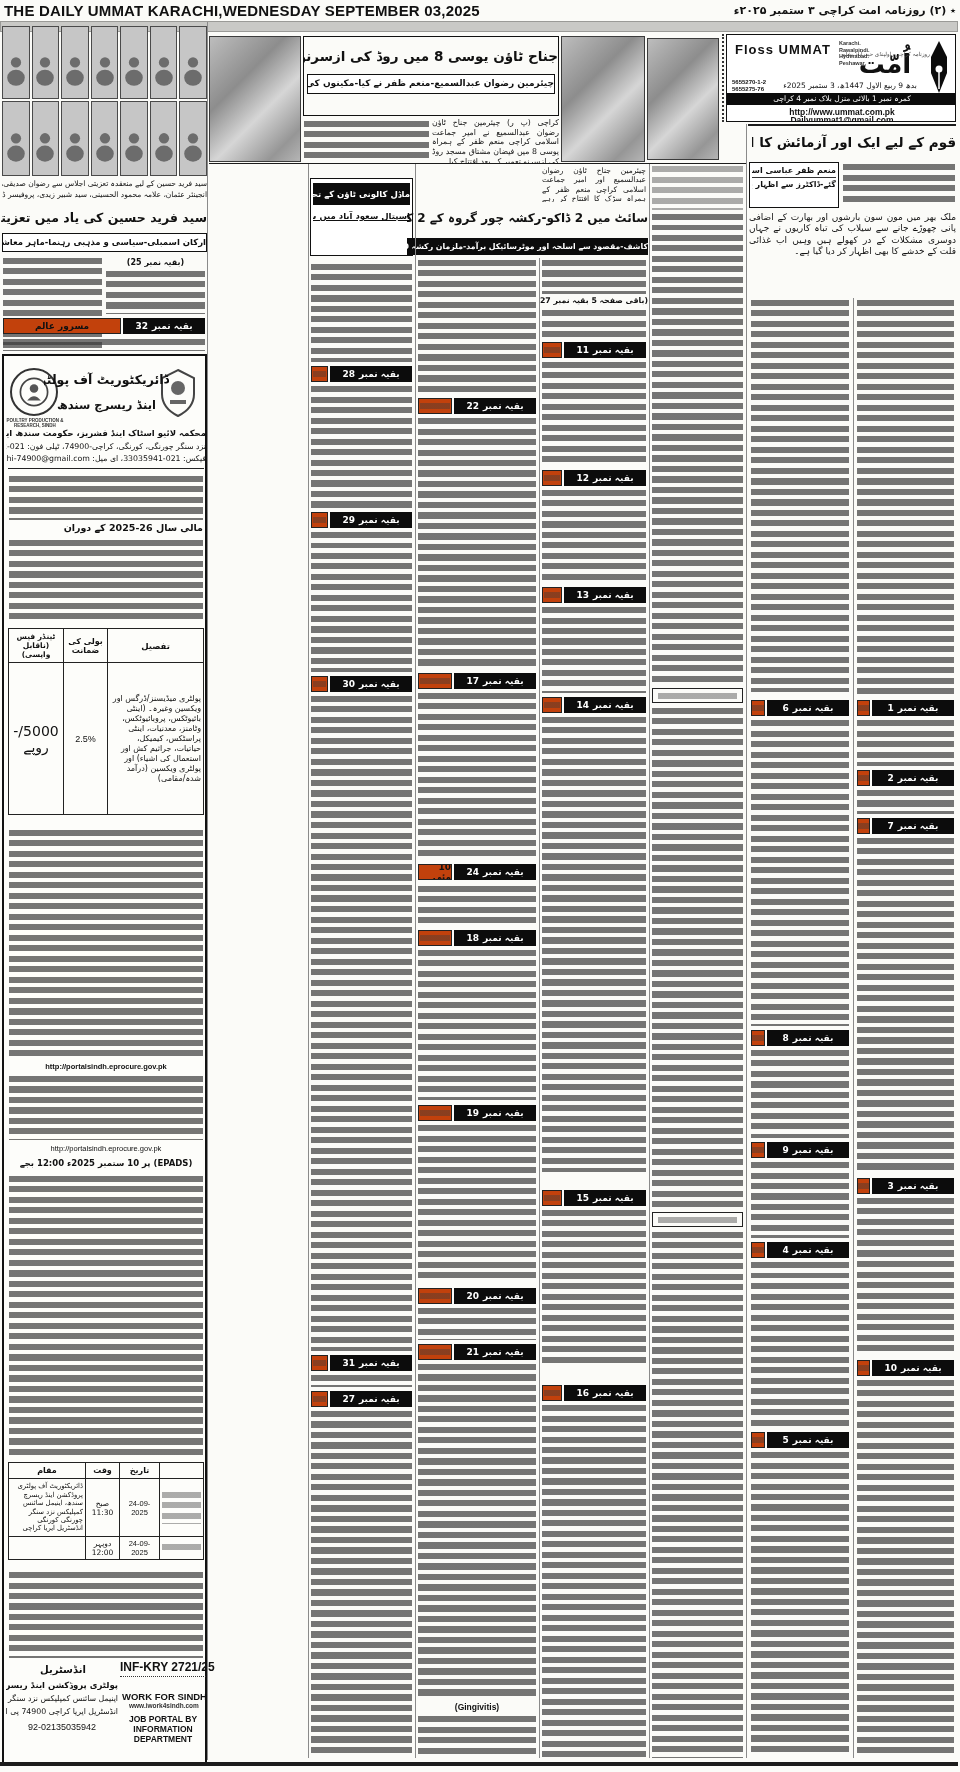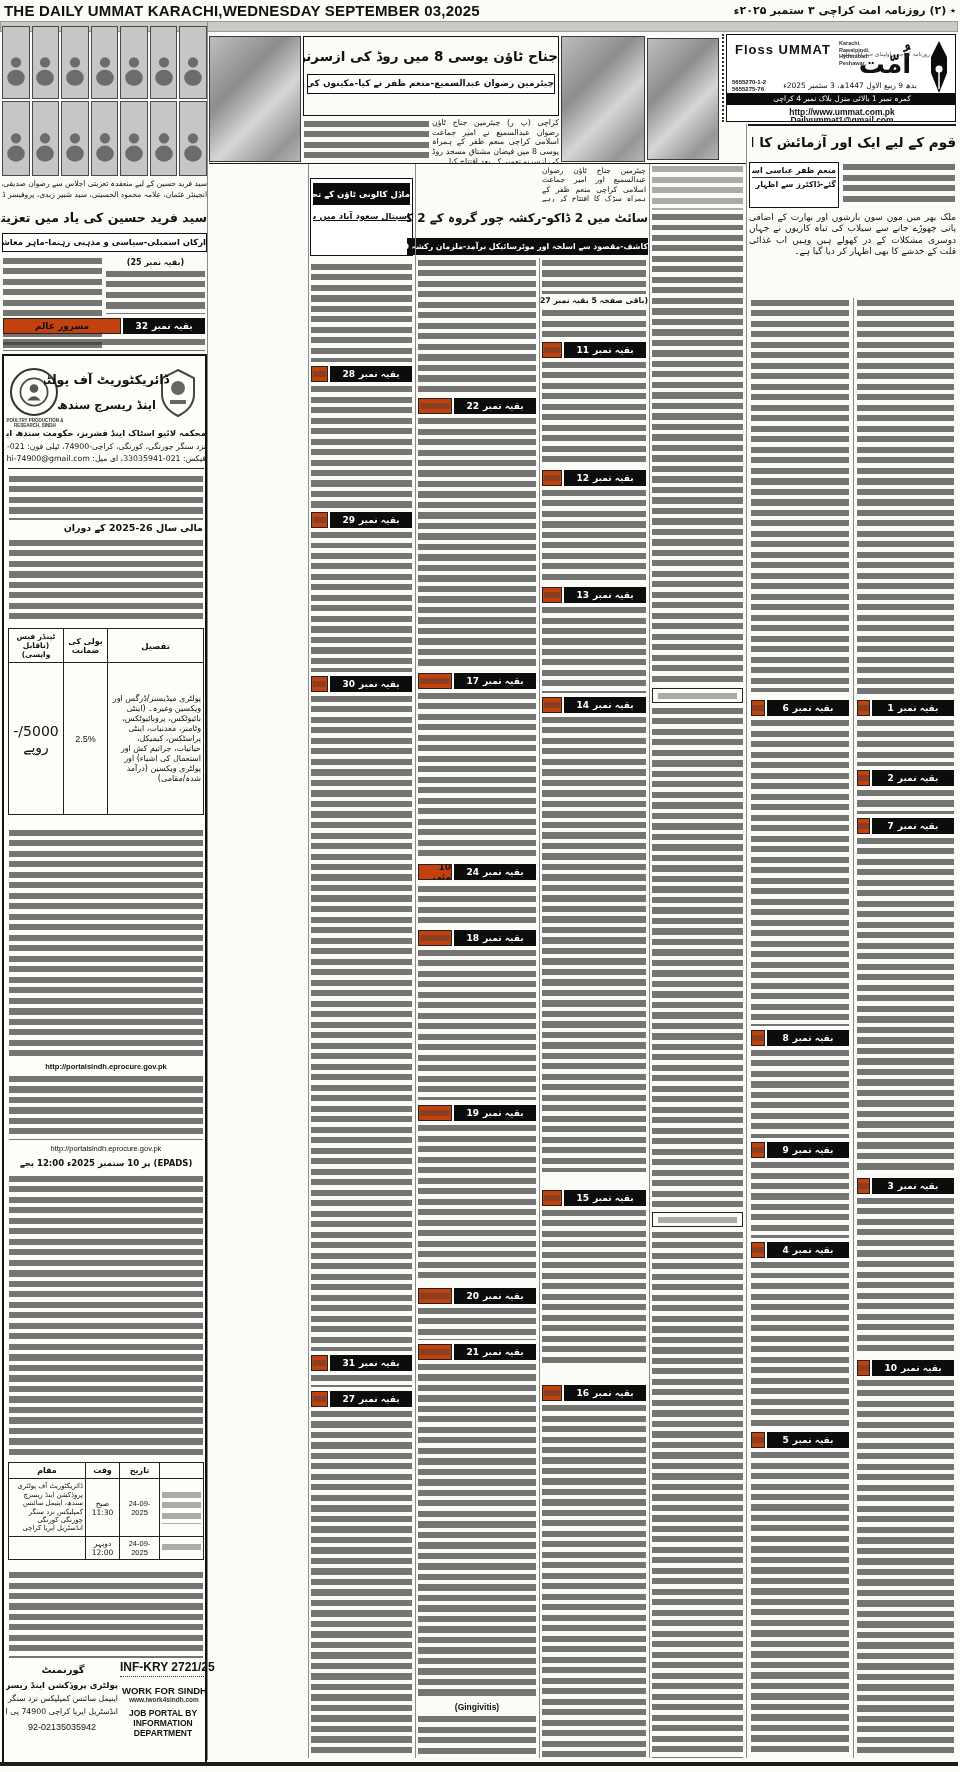--- a/index.html
+++ b/index.html
@@ -221,29 +221,29 @@
           <td style="font-size:7.5px;font-family:'Liberation Sans',sans-serif">24-09-2025</td>
           <td style="font-size:7.5px">دوپہر 12:00</td>
           <td></td>
         </tr>
       </tbody>
         </table>
     </div>
 
     <div class="abs sim" style="left:5px;top:1216px;width:194px;height:86px"></div>
 
-    <div class="abs ur" style="left:6px;top:1308px;width:106px;font-size:10px;font-weight:bold;text-align:center">گورنمنٹ</div>
+    <div class="abs ur" style="left:6px;top:1308px;width:106px;font-size:10px;font-weight:bold;text-align:center">انڈسٹریل</div>
     <div class="abs ur" style="left:2px;top:1324px;width:112px;font-size:8.5px;font-weight:bold;text-align:center;white-space:nowrap;overflow:hidden">پولٹری پروڈکشن اینڈ ریسرچ سندھ</div>
     <div class="abs ur" style="left:2px;top:1338px;width:112px;font-size:7.8px;text-align:center;white-space:nowrap;overflow:hidden">اینیمل سائنس کمپلیکس نزد سنگر چورنگی کورنگی</div>
     <div class="abs ur" style="left:2px;top:1351px;width:112px;font-size:7.8px;text-align:center;white-space:nowrap;overflow:hidden">انڈسٹریل ایریا کراچی 74900 پی ایچ نمبر</div>
     <div class="abs en" style="left:2px;top:1366px;width:112px;font-size:9px;text-align:center">92-02135035942</div>
 
     <div class="abs" style="left:116px;top:1304px;width:86px">
       <div class="en" style="font-size:12px;font-weight:bold;border-bottom:1.5px dotted #333;padding-bottom:2px;white-space:nowrap">INF-KRY 2721/25</div>
-      <div style="display:flex;align-items:center;gap:2px;margin-top:8px">
+      <div style="display:flex;align-items:center;gap:2px;margin-top:14px">
         <span style="width:7px;height:9px;background:#111;display:inline-block"></span>
         <span class="en" style="font-size:9.5px;font-weight:bold;white-space:nowrap">WORK FOR SINDH</span>
       </div>
       <div class="en" style="font-size:6.5px;font-weight:bold;color:#333;margin-left:9px">www.iwork4sindh.com</div>
       <div class="en" style="font-size:8.5px;font-weight:bold;text-align:center;margin-top:5px">JOB PORTAL BY</div>
       <div class="en" style="font-size:8.5px;font-weight:bold;text-align:center">INFORMATION DEPARTMENT</div>
     </div>
   </div>
 
   <div class="abs photo" style="left:209px;top:36px;width:92px;height:126px"></div>

